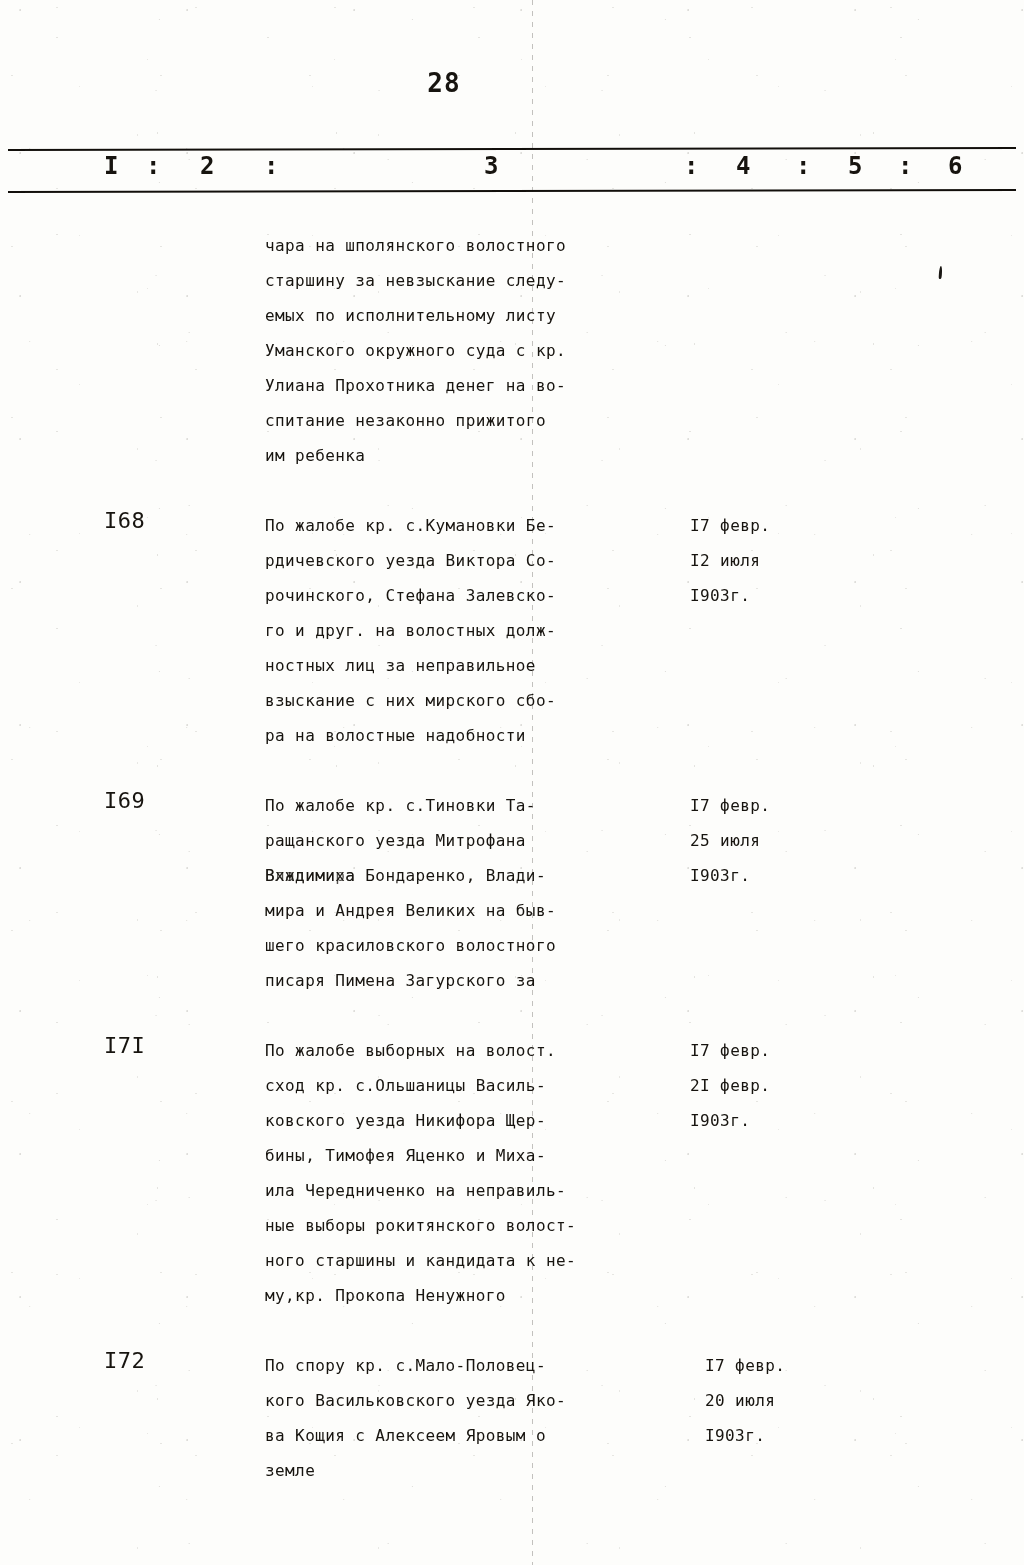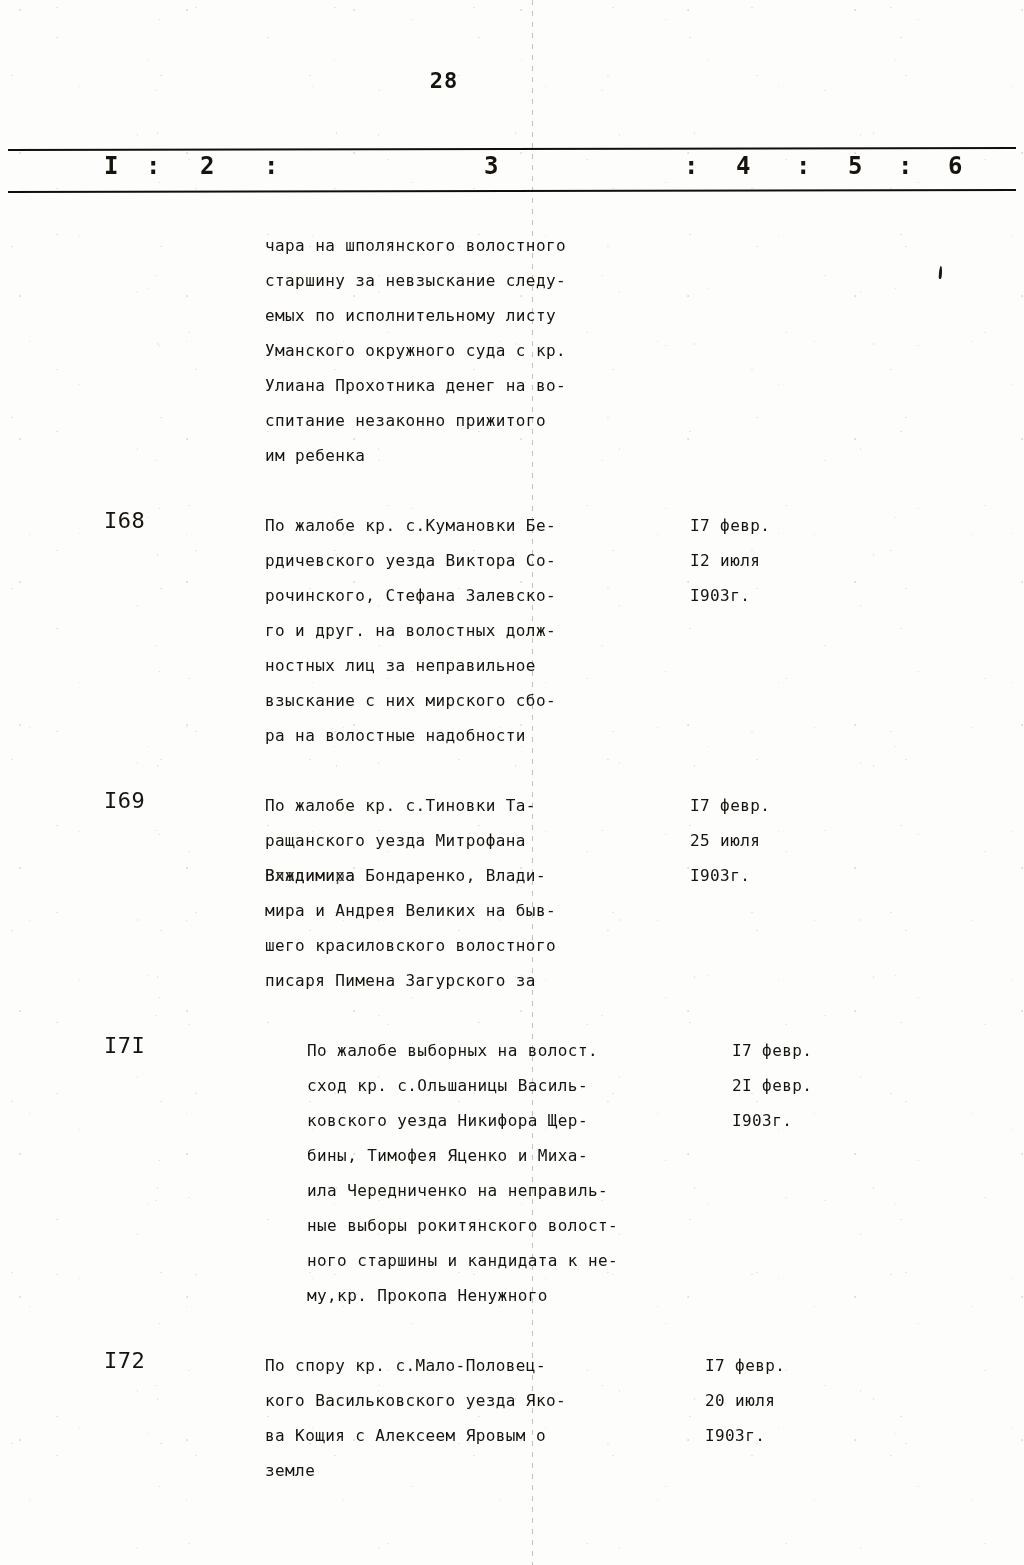--- a/index.html
+++ b/index.html
@@ -61,21 +61,21 @@
     pointer-events: none;
   }
 
   
   .page-number {
     position: absolute;
     top: 68px;
     left: 0;
     width: 888px;
     text-align: center;
-    font-size: 22px;
+    font-size: 26px;
     letter-spacing: 1px;
     font-weight: 700;
   }
 
   
   .header-rule {
     position: absolute;
     left: 8px;
     width: 1008px;
     height: 0;
@@ -247,21 +247,21 @@
         <div class="entry-number">I69</div>
         <div class="entry-body">
           <div class="line"><span class="desc">По жалобе кр. с.Тиновки Та-</span><span class="date">I7 февр.</span></div>
           <div class="line"><span class="desc">ращанского уезда Митрофана</span><span class="date">25 июля</span></div>
           <div class="line"><span class="desc"><span class="overstrike"><span class="under">Вхждимиха</span><span class="over">Владимира</span></span><span> Бондаренко, Влади-</span></span><span class="date">I903г.</span></div>
           <div class="line"><span class="desc">мира и Андрея Великих на быв-</span></div>
           <div class="line"><span class="desc">шего красиловского волостного</span></div>
           <div class="line"><span class="desc">писаря Пимена Загурского за</span></div>
         </div>
       </div>
-      <div class="entry" style="margin-top: 35px; padding-left: 42px;">
+      <div class="entry" style="margin-top: 35px;">
         <div class="entry-number">I7I</div>
         <div class="entry-body">
           <div class="line"><span class="desc">По жалобе выборных на волост.</span><span class="date">I7 февр.</span></div>
           <div class="line"><span class="desc">сход кр. с.Ольшаницы Василь-</span><span class="date">2I февр.</span></div>
           <div class="line"><span class="desc">ковского уезда Никифора Щер-</span><span class="date">I903г.</span></div>
           <div class="line"><span class="desc">бины, Тимофея Яценко и Миха-</span></div>
           <div class="line"><span class="desc">ила Чередниченко на неправиль-</span></div>
           <div class="line"><span class="desc">ные выборы рокитянского волост-</span></div>
           <div class="line"><span class="desc">ного старшины и кандидата к не-</span></div>
           <div class="line"><span class="desc">му,кр. Прокопа Ненужного</span></div>

